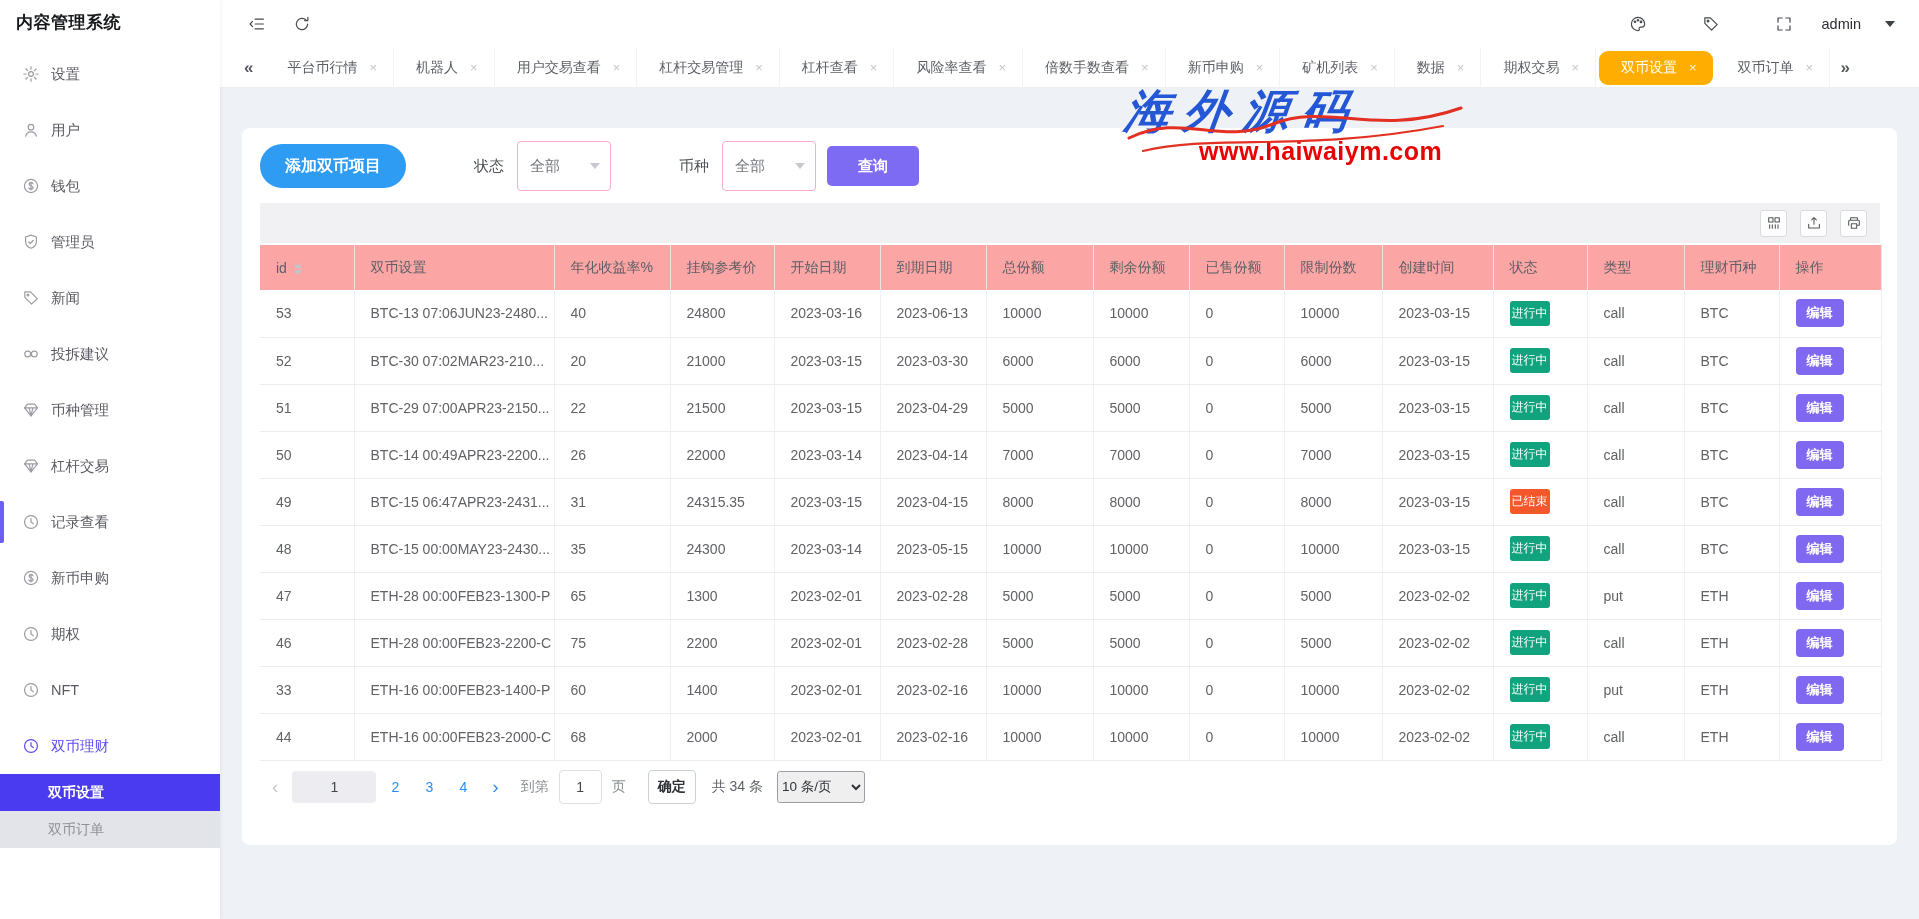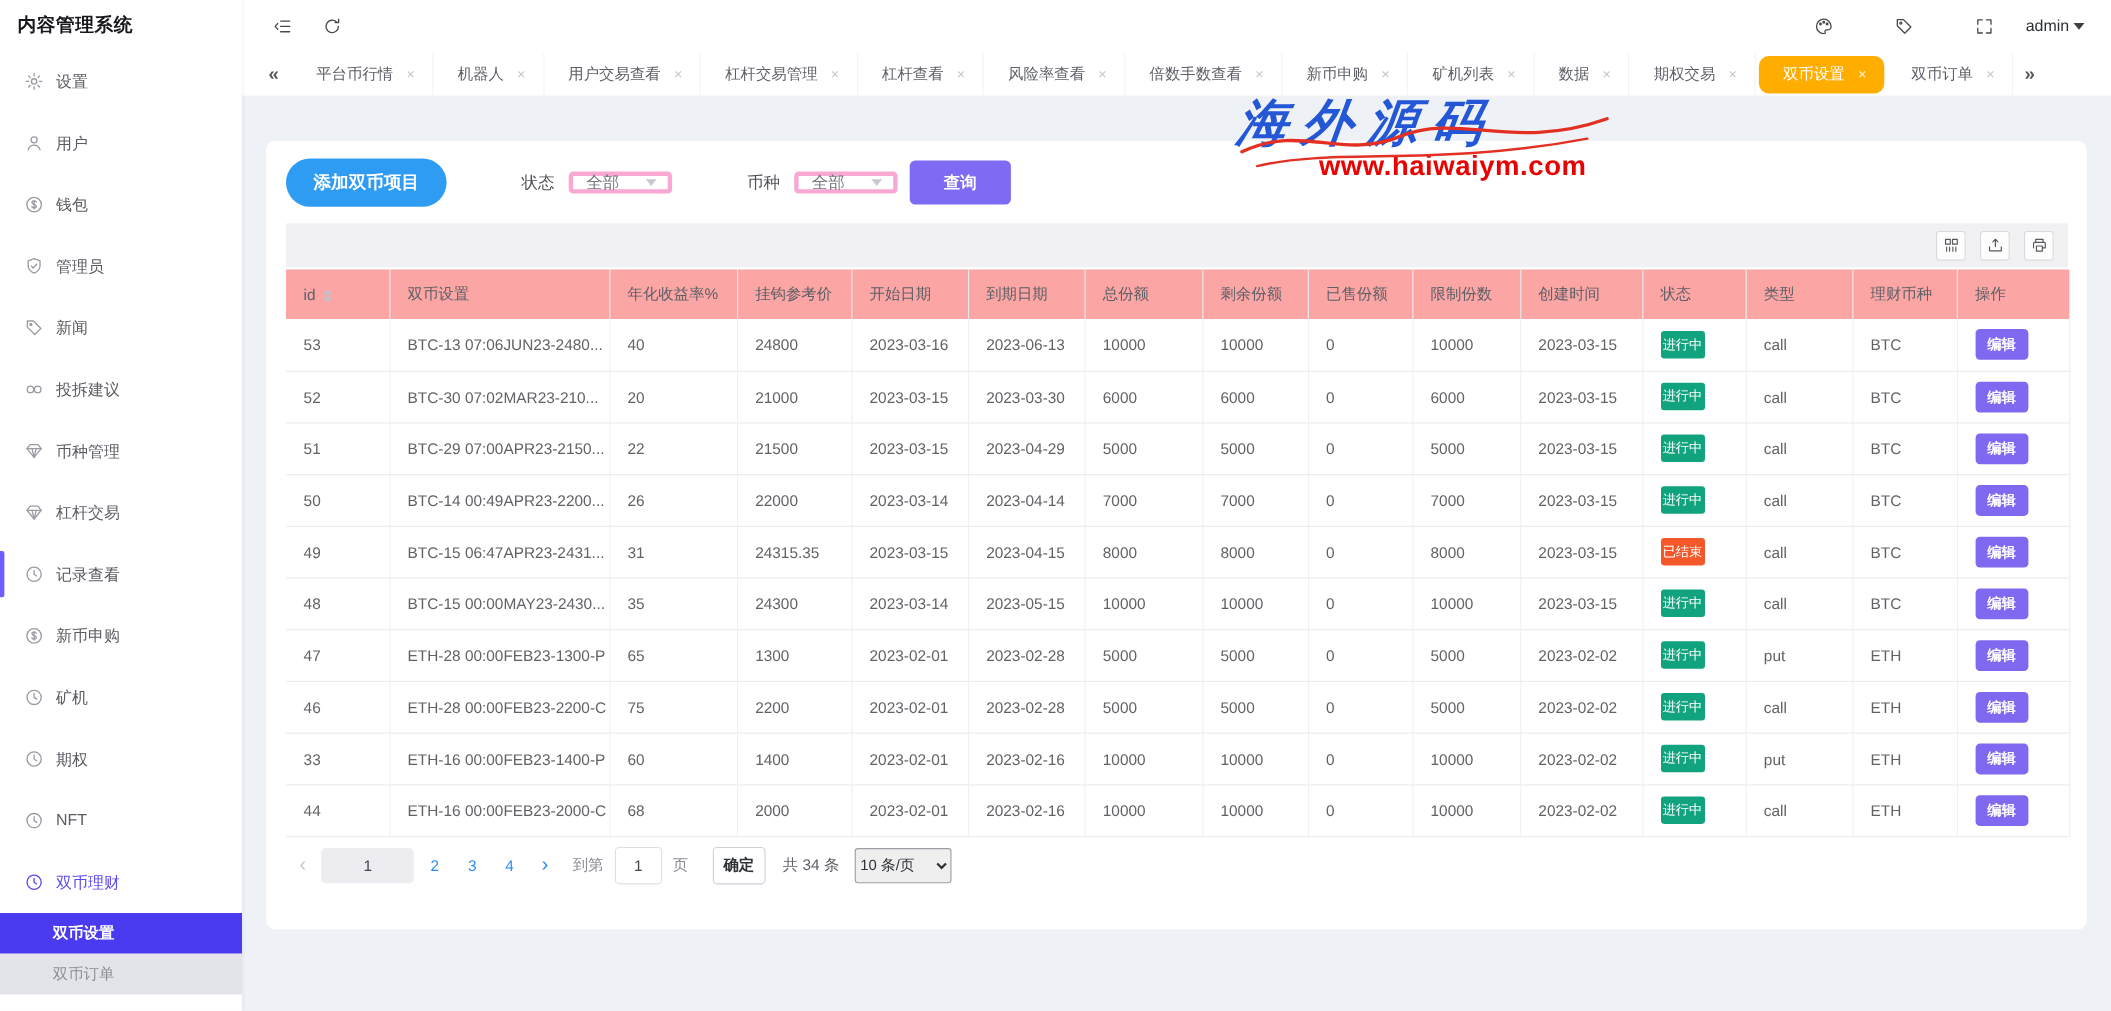--- a/index.html
+++ b/index.html
@@ -20,21 +20,21 @@
   .sub-item { height:37px; line-height:37px; padding-left:48px; font-size:14px; cursor:pointer; }
   .sub-item.active { background:#4a3af0; color:#fff; font-weight:bold; }
   .sub-item.muted { background:#e3e3ea; color:#8f9096; }
 
   
   .topbar { position:absolute; left:220px; top:0; width:1699px; height:48px; background:#fff;
     display:flex; align-items:center; padding:0 24px 0 28px; }
   .tb-icon { width:19px; height:19px; color:#46494e; display:inline-flex; cursor:pointer; }
   .tb-icon + .tb-icon { margin-left:26px; }
   .topbar-right { margin-left:auto; display:flex; align-items:center; gap:28px; }
-  .user-box { display:flex; align-items:center; gap:4px; font-size:14.5px; color:#2b2e33; cursor:pointer; }
+  .user-box { display:flex; align-items:center; gap:24px; font-size:14.5px; color:#2b2e33; cursor:pointer; }
   .caret { width:0; height:0; border-left:5px solid transparent; border-right:5px solid transparent;
     border-top:6px solid #3c3f44; }
 
   
   .tabbar { position:absolute; left:220px; top:48px; width:1699px; height:40px; background:#fff;
     border-bottom:1px solid #efefef; display:flex; align-items:center; padding-left:12px; z-index:5; }
   .tab-chev { color:#55585e; font-size:17px; font-weight:bold; padding:0 12px; cursor:pointer; }
   .tab { height:40px; display:flex; align-items:center; padding:0 16px 0 22px;
     border-right:1px solid #f3f3f4; font-size:14px; color:#5c5f66; cursor:pointer; white-space:nowrap; }
   .tab .x { margin-left:12px; color:#c3c6cc; font-size:13px; }
@@ -45,21 +45,21 @@
 
   
   .content { position:absolute; left:220px; top:88px; width:1699px; height:831px; background:#eef1f6; }
   .card { position:absolute; left:22px; top:40px; width:1655px; height:717px; background:#fff;
     border-radius:8px; padding:16px 17px 0 18px; }
 
   .toolbar { display:flex; align-items:center; height:44px; margin-bottom:15px; }
   .btn-add { width:146px; height:44px; border-radius:22px; border:none; color:#fff;
     font-size:16px; font-weight:bold; cursor:pointer; font-family:inherit; }
   .filter-label { font-size:15px; color:#4e5156; margin-left:68px; margin-right:13px; }
-  .select-box { width:94px; height:20px; border:4px solid #f9a8d4; border-radius:4px; background:#fff;
+  .select-box { width:94px; height:50px; border:1px solid #f9a8d4; border-radius:4px; background:#fff;
     display:flex; align-items:center; justify-content:space-between; padding:0 10px 0 12px;
     font-size:15px; color:#73767c; cursor:pointer; }
   .caret-down { width:0; height:0; border-left:5px solid transparent; border-right:5px solid transparent;
     border-top:6px solid #c6c9cf; }
   .btn-query { width:92px; height:40px; margin-left:11px; border:none; border-radius:5px; color:#fff;
     font-size:15px; font-weight:bold; cursor:pointer; font-family:inherit; }
 
   .grid-toolbar { width:1620px; height:42px; background:#f1f1f3; display:flex; align-items:center;
     justify-content:flex-end; gap:13px; padding-right:13px; border-bottom:2px solid #fff; }
   .gt-btn { width:27px; height:27px; background:#fdfdfd; border:1px solid #d9dadd; border-radius:3px;
@@ -192,29 +192,20 @@
         <span>记录查看</span>
       </div>
       <div class="menu-item">
         <span class="icon">
           <svg viewBox="0 0 24 24" width="18" height="18" fill="none" stroke="currentColor" stroke-width="1.6" stroke-linecap="round" stroke-linejoin="round">
             <circle cx="12" cy="12" r="8.8"></circle>
             <path d="M12 6.8v10.4M14.6 8.9c-.5-.9-1.5-1.4-2.6-1.4-1.4 0-2.6.8-2.6 2.1 0 2.7 5.3 1.5 5.3 4.3 0 1.4-1.2 2.2-2.7 2.2-1.3 0-2.3-.6-2.8-1.6"></path>
           </svg>
         </span>
         <span>新币申购</span>
-      </div>
-      <div class="menu-item">
-        <span class="icon">
-          <svg viewBox="0 0 24 24" width="18" height="18" fill="none" stroke="currentColor" stroke-width="1.6" stroke-linecap="round" stroke-linejoin="round">
-            <circle cx="12" cy="12" r="8.6"></circle>
-            <path d="M12 7.3V12l3.1 2.1"></path>
-          </svg>
-        </span>
-        <span>矿机</span>
       </div>
       <div class="menu-item">
         <span class="icon">
           <svg viewBox="0 0 24 24" width="18" height="18" fill="none" stroke="currentColor" stroke-width="1.6" stroke-linecap="round" stroke-linejoin="round">
             <circle cx="12" cy="12" r="8.6"></circle>
             <path d="M12 7.3V12l3.1 2.1"></path>
           </svg>
         </span>
         <span>期权</span>
       </div>

